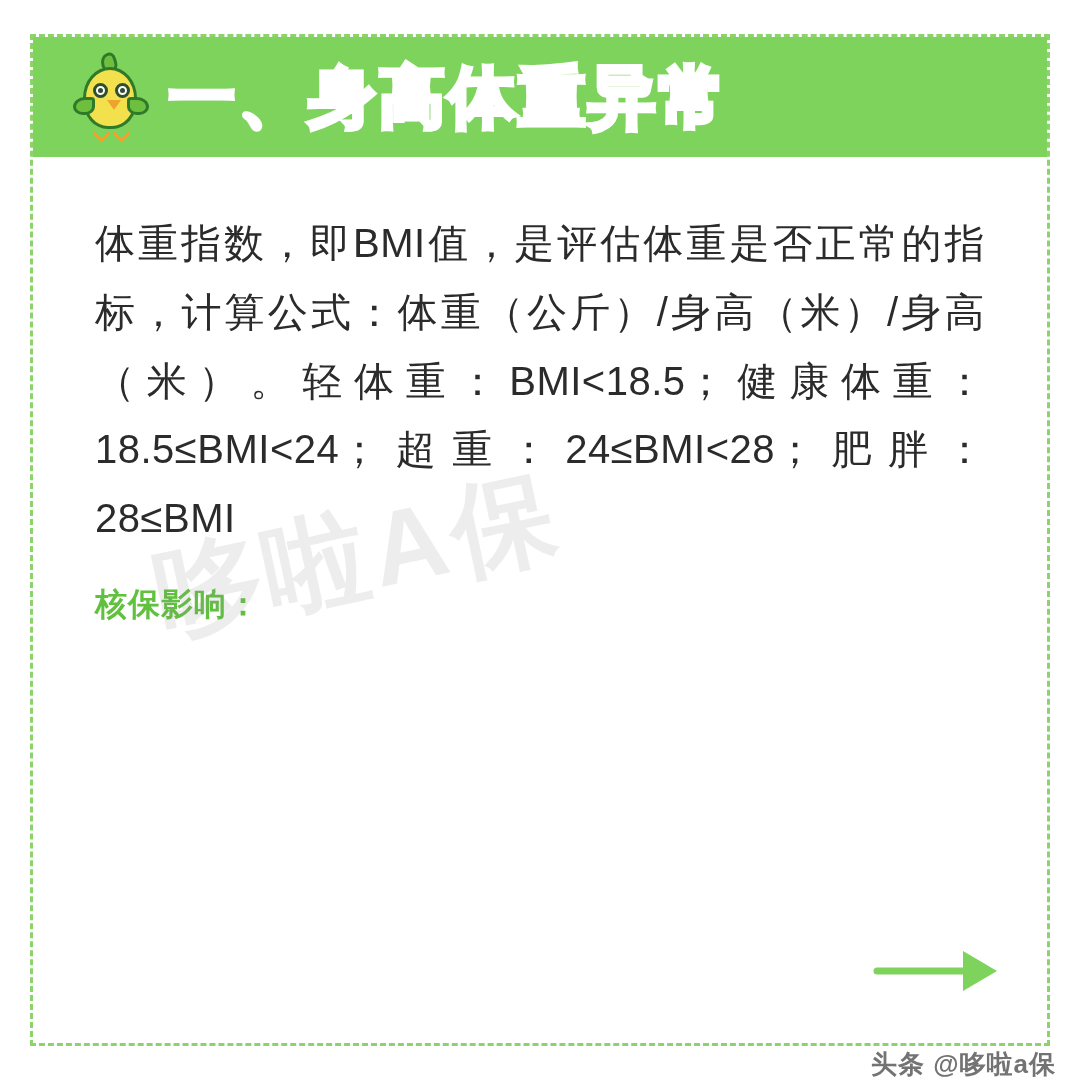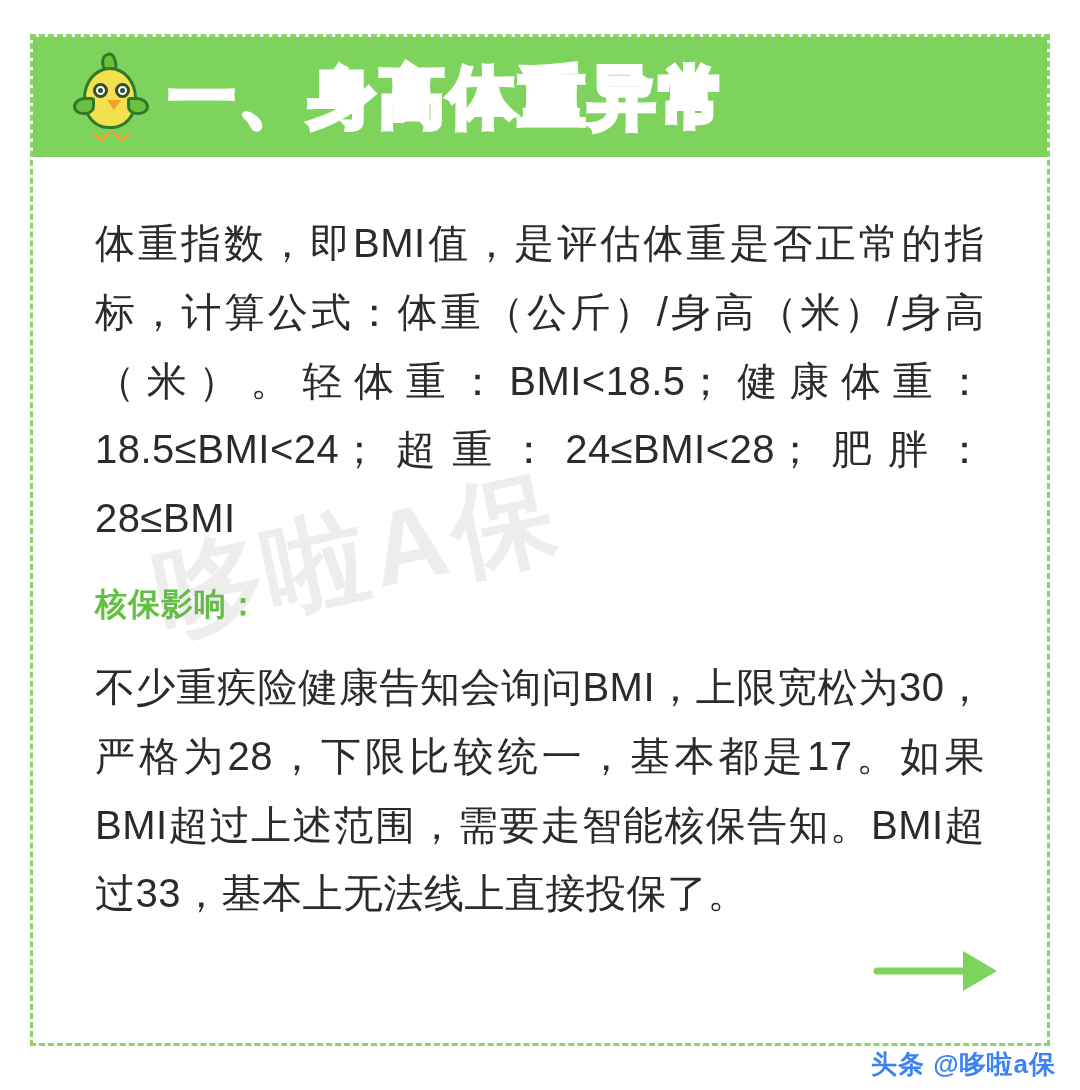--- a/index.html
+++ b/index.html
@@ -183,21 +183,21 @@
     bottom: 48px;
     width: 130px;
     height: 54px;
   }
 
   .footer {
     position: absolute;
     right: 24px;
     bottom: 8px;
     font-size: 26px;
-    color: #3b82f6;
+    color: #737373;
     font-weight: bold;
     letter-spacing: 1px;
   }
 </style>
 </head>
 <body>
 
 <div class="card">
 
   <div class="header">
@@ -215,21 +215,20 @@
     <div class="header-title">一、身高体重异常</div>
   </div>
 
   <div class="content">
     <div class="watermark">哆啦A保</div>
 
     <p class="para">体重指数，即BMI值，是评估体重是否正常的指标，计算公式：体重（公斤）/身高（米）/身高（米）。轻体重：BMI&lt;18.5；健康体重：18.5≤BMI&lt;24；超重：24≤BMI&lt;28；肥胖：28≤BMI</p>
 
     <div class="subhead">核保影响：</div>
 
-    <p class="para">不少重疾险健康告知会询问BMI，上限宽松为30，严格为28，下限比较统一，基本都是17。如果BMI超过上述范围，需要走智能核保告知。BMI超过33，基本上无法线上直接投保了。</p>
   </div>
 
   <div class="arrow">
     <svg width="130" height="54" viewBox="0 0 130 54" xmlns="http://www.w3.org/2000/svg">
       <path d="M4 30 L96 30" stroke="#7ed35c" stroke-width="7" fill="none" stroke-linecap="round"></path>
       <path d="M90 10 L124 30 L90 50 Z" fill="#7ed35c"></path>
     </svg>
   </div>
 
 </div>

